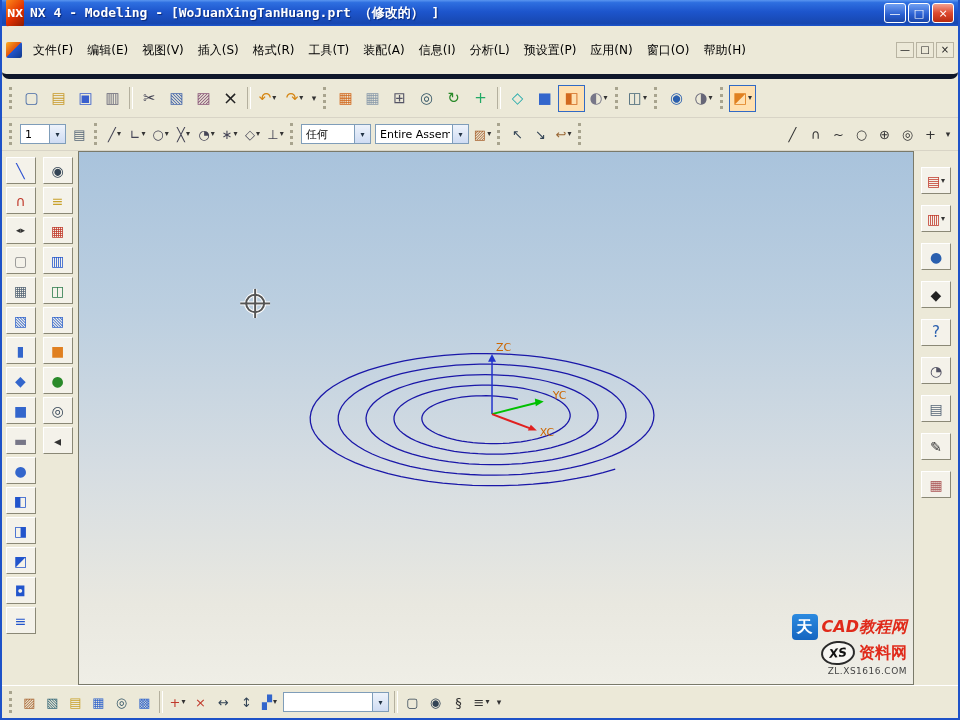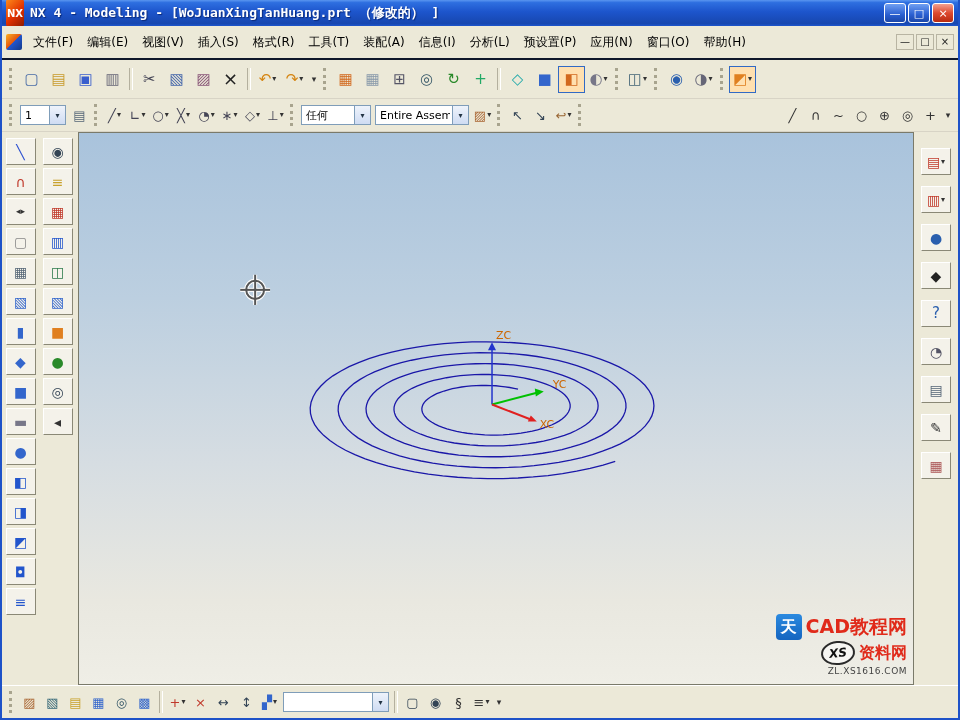--- a/index.html
+++ b/index.html
@@ -5,21 +5,21 @@
   html,body{margin:0;padding:0;}
   body{width:960px;height:720px;overflow:hidden;font-family:"DejaVu Sans",sans-serif;font-size:12px;background:#ece9d8;-webkit-font-smoothing:antialiased;}
   .window{width:960px;height:720px;box-sizing:border-box;display:flex;flex-direction:column;border-left:2px solid #1e52c8;border-right:2px solid #1e52c8;border-bottom:2px solid #1e52c8;background:#ece9d8;}
   
   .titlebar{height:26px;flex:0 0 26px;background:linear-gradient(180deg,#5a96f0 0%,#2e6fe0 10%,#1d55cc 45%,#1747b0 90%,#1d55cc 100%);display:flex;align-items:center;padding:0 4px;color:#fff;}
   .nx-logo{width:18px;height:28px;border-radius:3px;background:linear-gradient(135deg,#ff8c1a 0%,#e03000 55%,#8a1a00 100%);display:flex;align-items:center;justify-content:center;color:#fff;font-size:10px;font-weight:bold;}
   .title-text{font-family:"DejaVu Sans Mono",monospace;font-weight:bold;font-size:13px;margin-left:6px;flex:1;white-space:nowrap;overflow:hidden;text-shadow:1px 1px 1px #0a2a7a;}
   .win-btn{width:22px;height:20px;margin-left:2px;border:1px solid #fff;border-radius:3px;color:#fff;font-size:11px;line-height:1;display:flex;align-items:center;justify-content:center;background:linear-gradient(180deg,#6f9ff2,#2a5fd0 60%,#1b46a8);padding:0;}
   .win-btn.close{background:linear-gradient(180deg,#f2a08f,#dd4a2f 50%,#b82a10);}
   
-  .menubar{height:26px;flex:0 0 26px;display:flex;align-items:center;padding:3px 4px;background:#ece9d8;border-bottom:2px solid #0f172a;}
+  .menubar{height:26px;flex:0 0 26px;display:flex;align-items:center;padding:11px 4px;background:#ece9d8;border-bottom:5px solid #0f172a;border-radius:7px;}
   .menu-grip{width:16px;height:16px;margin-right:4px;background:linear-gradient(135deg,#ffb020 0%,#e05010 50%,#2255cc 50%,#123a8a 100%);border-radius:2px;}
   .menu-items{display:flex;align-items:center;flex:1;}
   .menu-item{padding:4px 7px;color:#000;white-space:nowrap;}
   .mdi-controls{display:flex;gap:2px;margin-left:auto;}
   .mdi-btn{width:18px;height:16px;border:1px solid #b8b4a2;background:#ece9d8;color:#222;font-size:10px;line-height:1;display:flex;align-items:center;justify-content:center;padding:0;}
   
   .toolbar{display:flex;align-items:center;background:#ece9d8;border-bottom:1px solid #d8d4c6;padding:1px 4px;}
   .tb1{height:36px;flex:0 0 36px;}
   .tb2{height:30px;flex:0 0 30px;}
   .bottom-tb{height:30px;flex:0 0 30px;border-top:1px solid #fff;border-bottom:none;}
@@ -43,21 +43,21 @@
   .left-tb{width:74px;flex:0 0 74px;background:#ece9d8;display:flex;gap:2px;padding:6px 1px;}
   .ltb-col{display:flex;flex-direction:column;gap:3px;align-items:center;width:35px;}
   .left-tb .tb-btn,.right-tb .tb-btn{width:30px;min-width:30px;height:27px;background:#f4f2ea;border:1px solid;border-color:#fff #8a8876 #8a8876 #fff;font-size:14px;}
   .viewport{flex:1;position:relative;border:1px solid #7a7a6a;background:linear-gradient(180deg,#a9c3dc 0%,#bccfe0 30%,#d6dde2 60%,#e9e8e0 85%,#efeee6 100%);overflow:hidden;min-width:0;padding-left:21px;}
   .viewport svg.canvas{position:absolute;left:0;top:0;width:100%;height:100%;}
   .right-tb{width:44px;flex:0 0 44px;background:#ece9d8;display:flex;flex-direction:column;align-items:center;padding-top:16px;gap:11px;}
   
   .watermark{position:absolute;right:6px;bottom:8px;display:flex;flex-direction:column;align-items:flex-end;gap:1px;z-index:5;}
   .wm-row{display:flex;align-items:center;gap:4px;}
   .wm-tian{width:26px;height:26px;border-radius:4px;background:linear-gradient(180deg,#2b8ae0,#1565c0);color:#fff;font-weight:bold;font-size:16px;display:flex;align-items:center;justify-content:center;}
-  .wm-brand{color:#e02a1a;font-size:19px;font-weight:bold;white-space:nowrap;}
+  .wm-brand{color:#e02a1a;font-size:16px;font-weight:bold;font-style:italic;white-space:nowrap;}
   .wm-xs{border:2px solid #2a2a2a;border-radius:50%;min-width:30px;height:20px;display:flex;align-items:center;justify-content:center;font-weight:bold;font-style:italic;font-size:12px;color:#111;background:rgba(255,255,255,.55);transform:rotate(-6deg);}
   .wm-zl{color:#e02a1a;font-size:16px;font-weight:bold;white-space:nowrap;}
   .wm-url{font-size:9px;color:#444;letter-spacing:.5px;}
 </style>
 </head>
 <body>
 
 <div class="window">
 
   <div class="titlebar">

